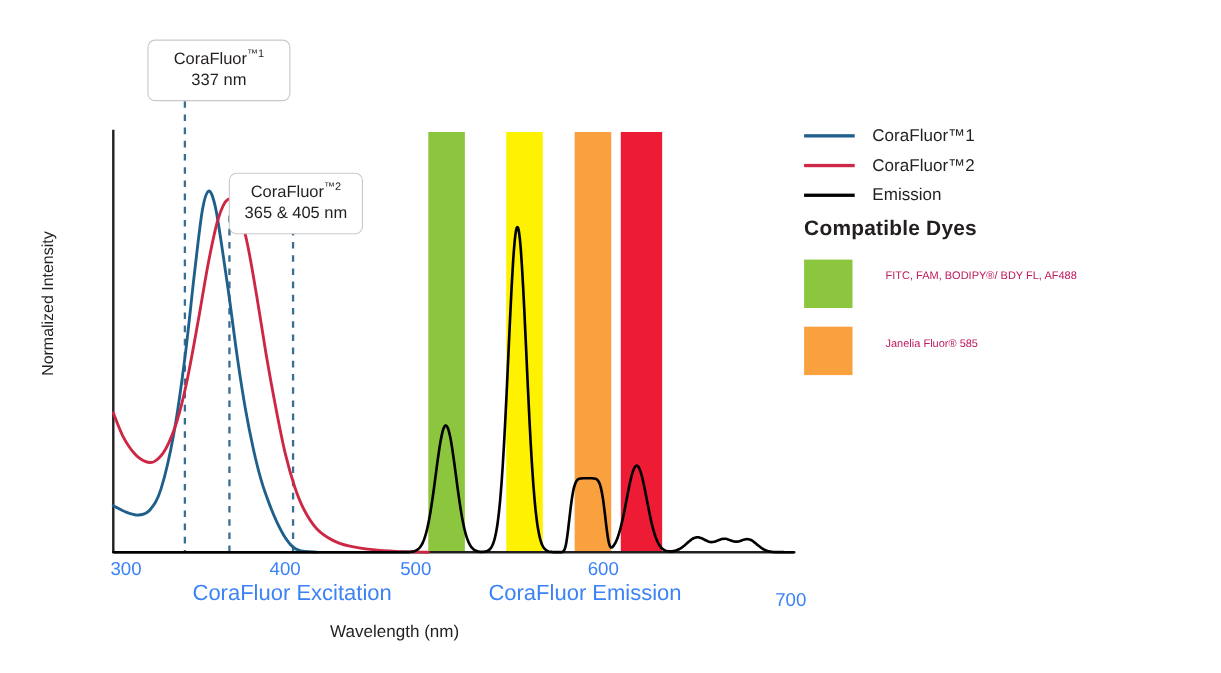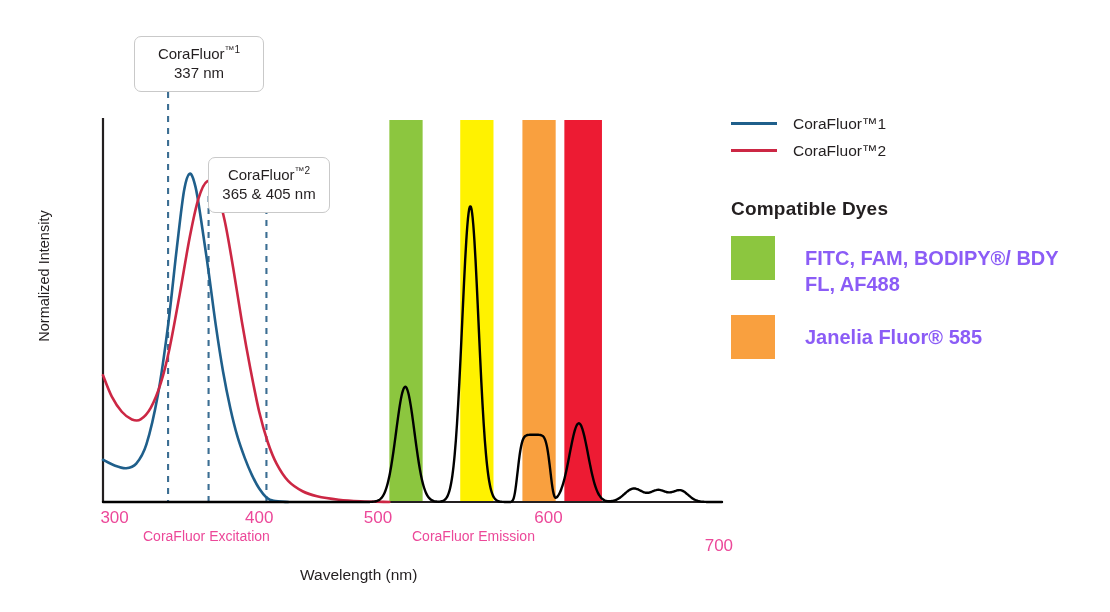--- a/index.html
+++ b/index.html
@@ -31,25 +31,25 @@
   }
   .callout .ln{display:block;}
   #callout-cf1{left:134px;top:36px;width:130px;}
   #callout-cf2{left:208px;top:157px;width:122px;}
   .tm{font-size:10px;vertical-align:super;letter-spacing:0;}
 
   
   .axis-txt{
     position:absolute;
     font-size:16px;
-    color:#ec4899;
+    color:#3b82f6;
     white-space:nowrap;
   }
   .tick-lbl{font-size:17px;}
-  .sub-lbl{font-size:14px;}
+  .sub-lbl{font-size:20px;margin-left:32px;}
   #ylabel{
     position:absolute;
     left:-36px;top:268px;
     width:160px;
     text-align:center;
     transform:rotate(-90deg);
     transform-origin:50% 50%;
     font-size:14.5px;
     color:#231f20;
     white-space:nowrap;
@@ -63,21 +63,21 @@
   #legend{position:absolute;left:731px;top:110px;width:340px;}
   .leg-row{display:flex;align-items:center;height:27px;}
   .leg-swatch{width:46px;height:0;border-top-width:3px;border-top-style:solid;margin-right:16px;flex:0 0 auto;}
   .leg-label{font-size:15.5px;color:#231f20;white-space:nowrap;}
 
   
   #dyes{position:absolute;left:731px;top:198px;width:350px;}
   #dyes-title{font-size:19px;font-weight:bold;color:#231f20;margin-bottom:16px;letter-spacing:.2px;}
   .dye-row{display:flex;align-items:flex-start;margin-bottom:17px;}
   .dye-swatch{width:44px;height:44px;flex:0 0 auto;margin-right:30px;}
-  .dye-label{font-size:20px;line-height:1.32;color:#8b5cf6;padding-top:9px;font-weight:bold;}
+  .dye-label{font-size:10px;line-height:1.32;color:#be185d;padding-top:9px;}
   .dye-label .ln2{display:block;}
 </style>
 </head>
 <body>
 
 <div id="figure">
 
   <svg class="plot" viewBox="0 0 1110 612">
     <g id="bands-layer">
         <rect x="389.35981308411215" y="120" width="33.264018691588774" height="382" fill="#8cc63f"></rect>
@@ -126,20 +126,24 @@
 
   <div id="legend">
       <div class="leg-row">
         <span class="leg-swatch" style="border-top-color: rgb(31, 95, 139);"></span>
         <span class="leg-label">CoraFluor™1</span>
       </div>
       <div class="leg-row">
         <span class="leg-swatch" style="border-top-color: rgb(204, 39, 68);"></span>
         <span class="leg-label">CoraFluor™2</span>
       </div>
+      <div class="leg-row">
+        <span class="leg-swatch" style="border-top-color: rgb(0, 0, 0);"></span>
+        <span class="leg-label">Emission</span>
+      </div>
     </div>
 
   <div id="dyes">
     <div id="dyes-title">Compatible Dyes</div>
     <div id="dyes-list">
         <div class="dye-row">
           <div class="dye-swatch" style="background: rgb(140, 198, 63);"></div>
           <div class="dye-label"><span>FITC, FAM, BODIPY®/ BDY FL, AF488</span></div>
         </div>
         <div class="dye-row">

